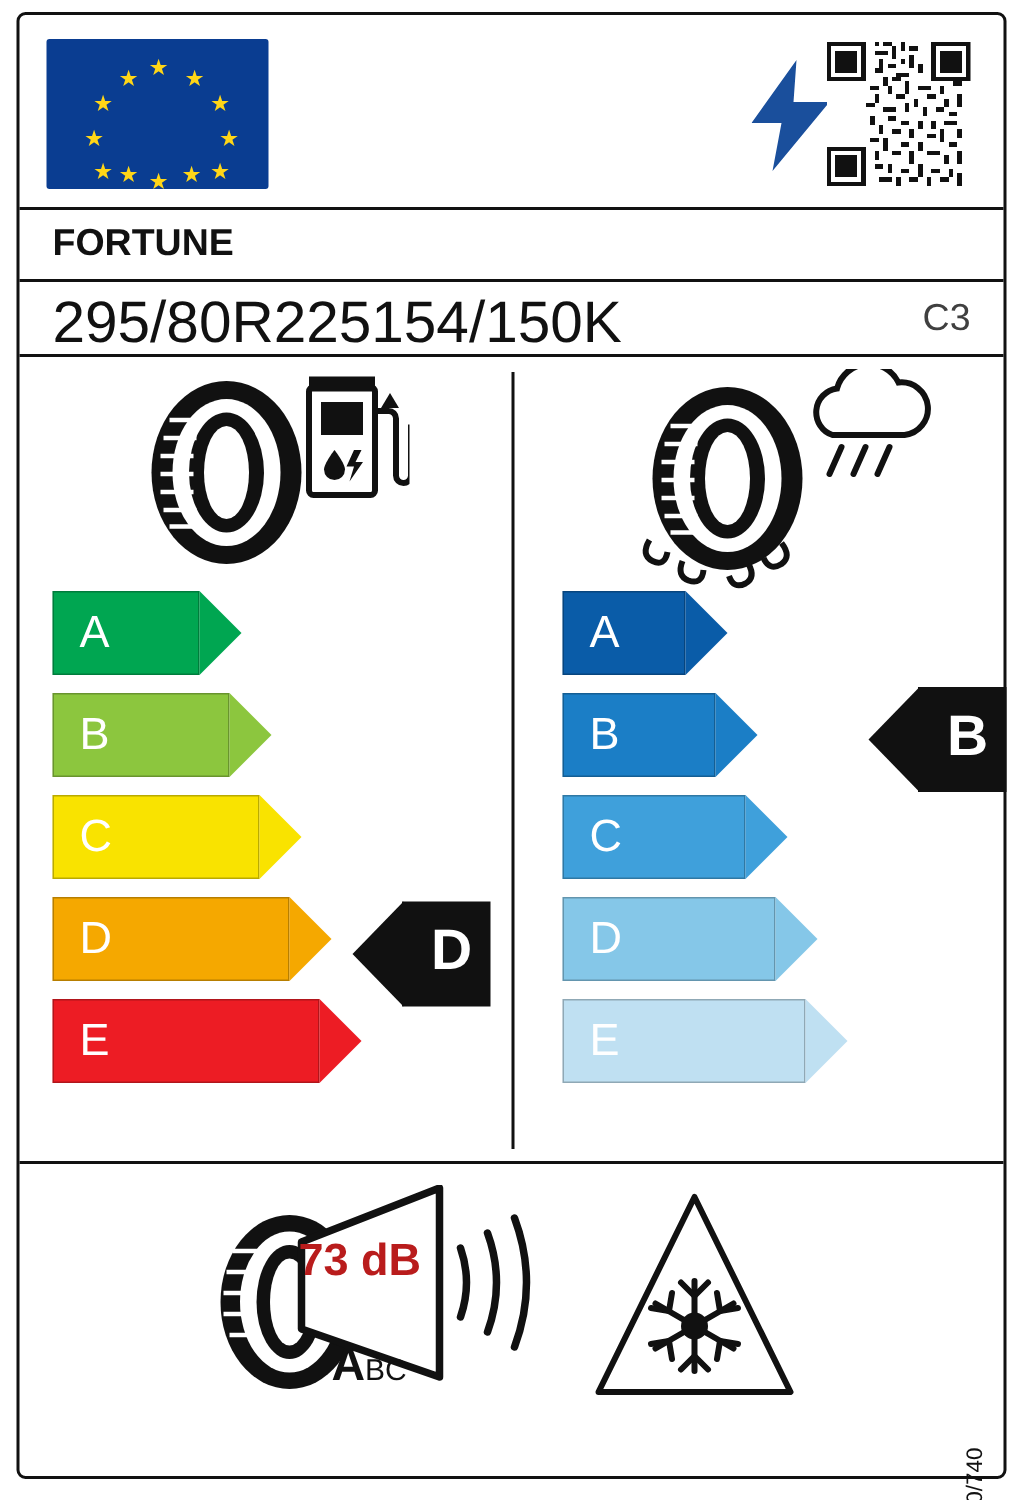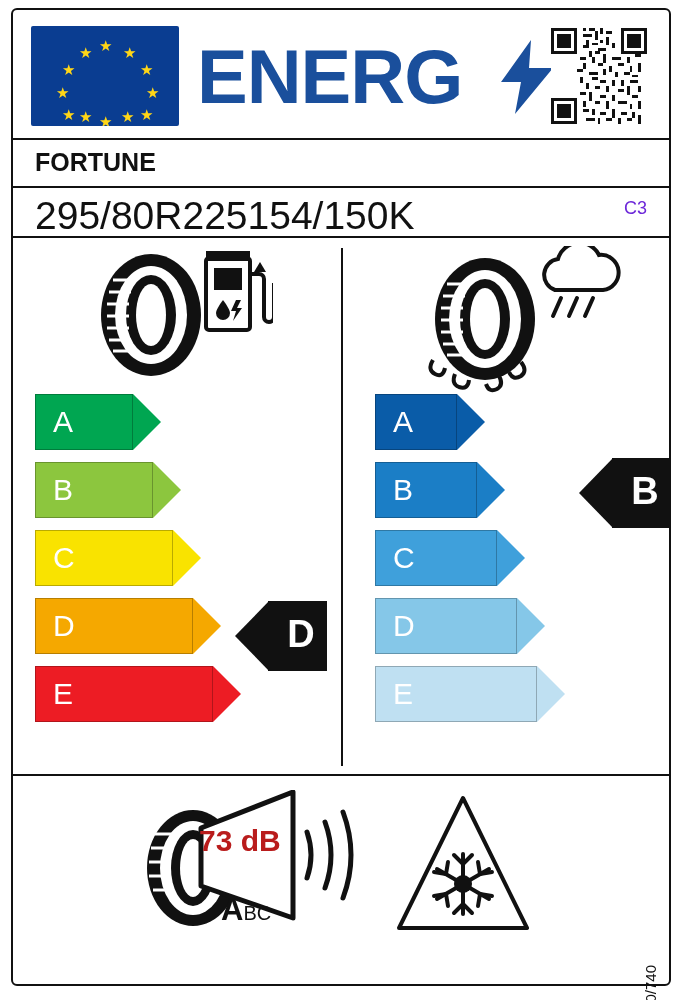--- a/index.html
+++ b/index.html
@@ -15,21 +15,21 @@
   .qr{position:absolute;right:22px;top:18px;width:96px;height:96px;}
 
   
   .rowline{position:absolute;left:0;right:0;border-top:2px solid #111;}
   .brand-row{position:relative;height:48px;font-weight:bold;}
   .brand{position:absolute;left:22px;top:10px;font-size:25px;color:#111;}
   .code{position:absolute;right:22px;top:10px;font-size:25px;color:#111;}
 
   .size-row{position:relative;height:50px;}
   .size{position:absolute;left:22px;top:8px;font-size:39px;color:#111;}
-  .class{position:absolute;right:22px;top:12px;font-size:18px;color:#6d28d9;}
+  .class{position:absolute;right:22px;top:12px;font-size:25px;color:#404040;}
 
   
   .main{position:relative;height:538px;}
   .divider{position:absolute;left:328px;top:12px;width:2px;height:518px;background:#111;}
 
   .tyre-ico{position:absolute;}
   .grade-list{position:absolute;}
   .bar{position:relative;height:56px;margin-bottom:12px;}
   .bar .body{position:absolute;left:0;top:0;height:56px;border:1px solid rgba(0,0,0,.25);box-sizing:border-box;}
   .bar .arrow{position:absolute;top:0;width:0;height:0;border-top:28px solid transparent;border-bottom:28px solid transparent;}
@@ -64,21 +64,20 @@
       <span class="star" style="left:109px;top:81px;">★</span>
       <span class="star" style="left:48px;top:19px;">★</span>
       <span class="star" style="left:31px;top:36px;">★</span>
       <span class="star" style="left:25px;top:59px;">★</span>
       <span class="star" style="left:31px;top:81px;">★</span>
       <span class="star" style="left:68px;top:88px;">★</span>
       <span class="star" style="left:48px;top:83px;">★</span>
       <span class="star" style="left:90px;top:83px;">★</span>
     </div>
 
-    <div class="energy-word">ENERG</div>
 
     <div class="bolt">
       <svg width="52" height="74" viewBox="0 0 52 74">
           <polygon points="30,0 0,42 20,42 14,74 52,28 28,28" fill="#1a4f9c"></polygon>
         </svg>
     </div>
 
     <div class="qr">
       <svg width="96" height="96" viewBox="0 0 33 33" shape-rendering="crispEdges">
         <rect width="33" height="33" fill="#fff"></rect>

